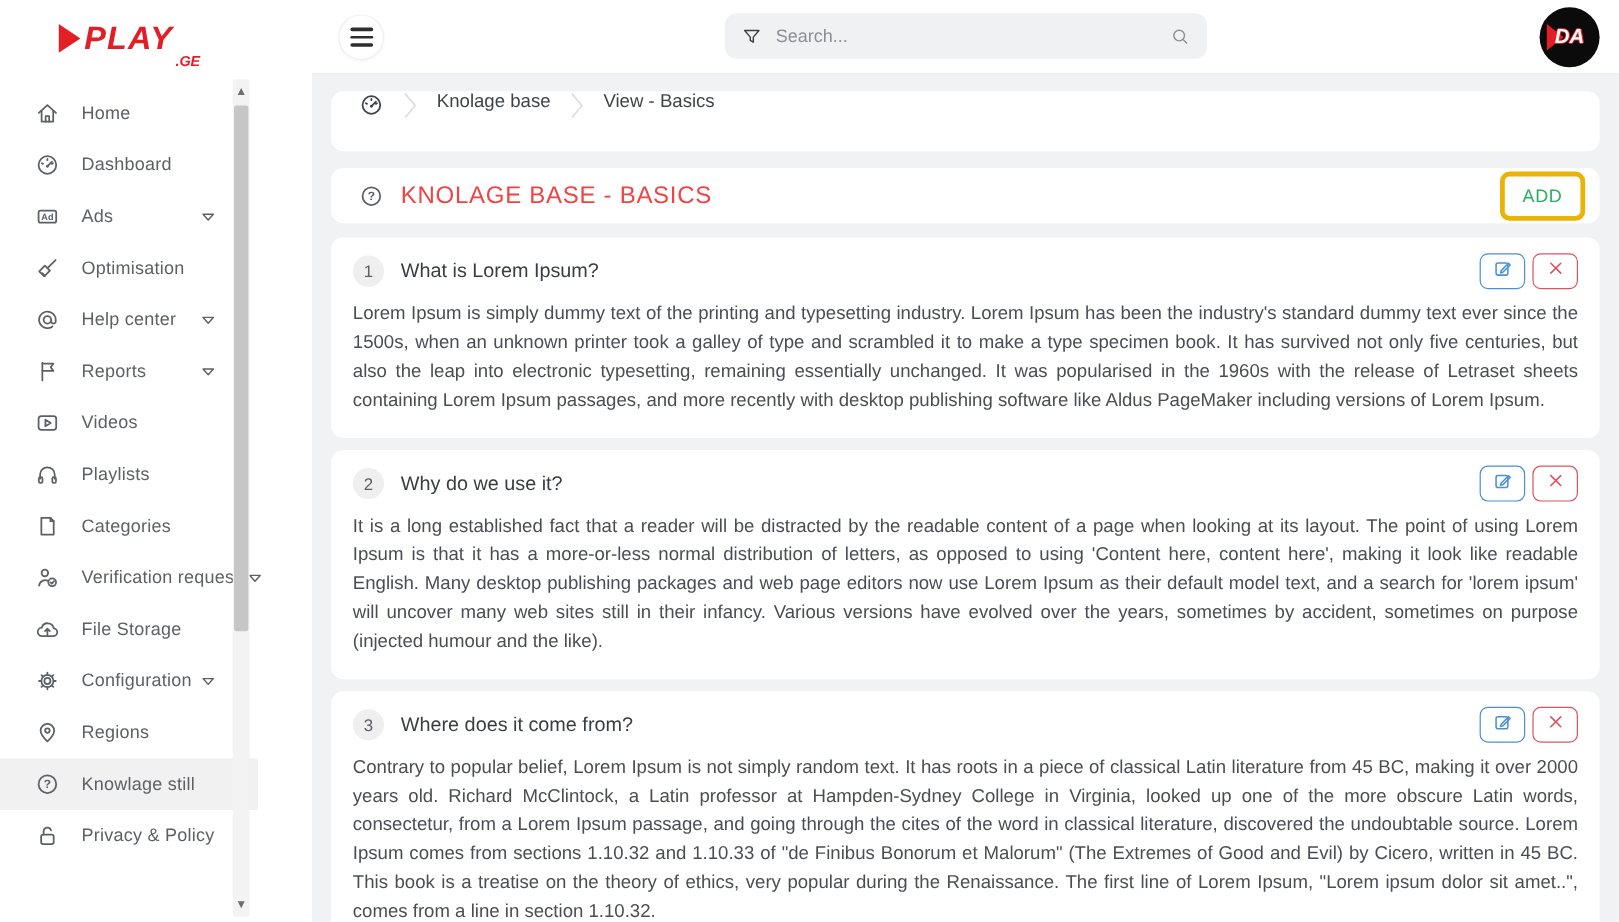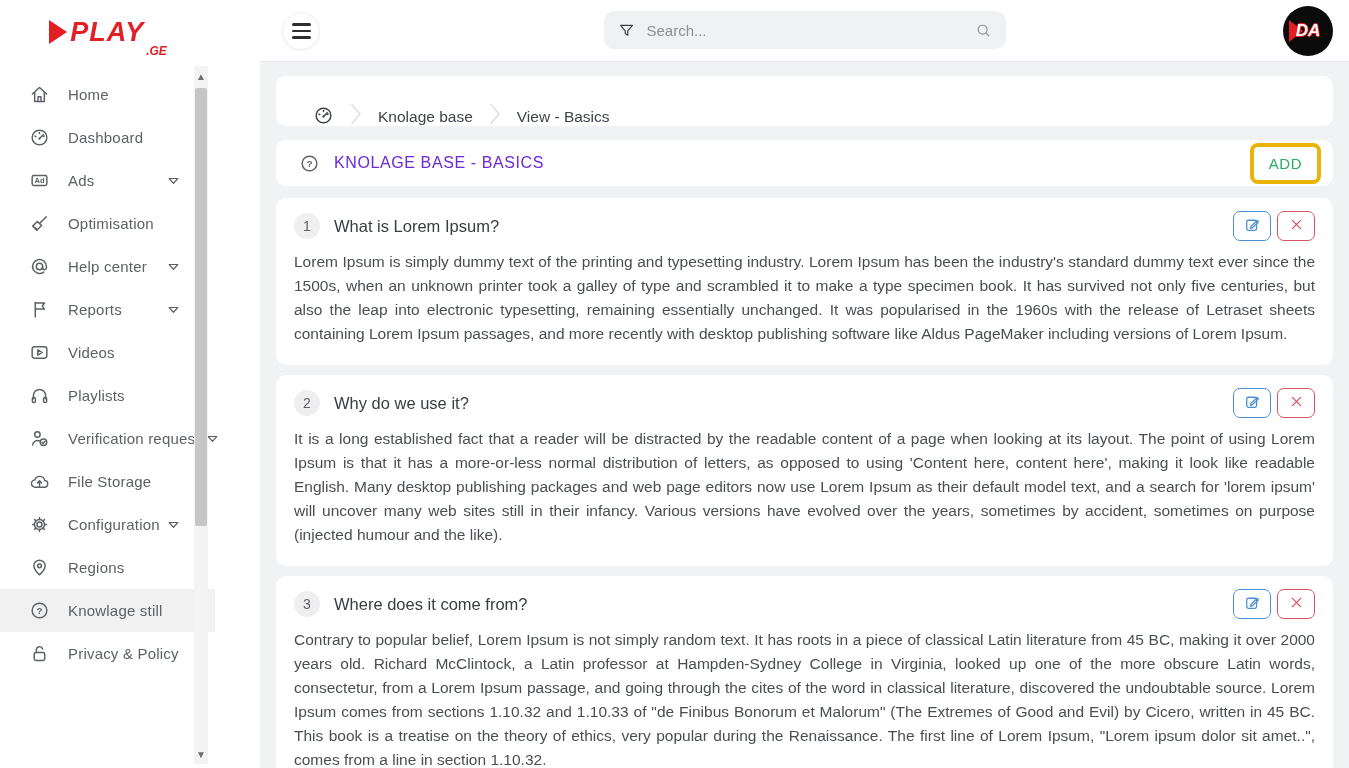--- a/index.html
+++ b/index.html
@@ -41,25 +41,25 @@
   .search input::placeholder { color:#8a8f98; }
   .avatar { position:absolute; right:16px; top:6px; width:50px; height:50px; border-radius:50%;
     background:#0b0b0b; display:flex; align-items:center; justify-content:center; cursor:pointer; overflow:hidden; }
   .avatar .tri { position:absolute; left:6px; width:0; height:0; border-top:11px solid transparent;
     border-bottom:11px solid transparent; border-left:14px solid #e31e24; }
   .avatar .txt { position:relative; color:#fff; font-weight:800; font-size:17px; font-style:italic; letter-spacing:0;
     text-shadow:-1px 0 #e31e24, 1px 0 #e31e24, 0 -1px #e31e24, 0 1px #e31e24; }
 
   .content { padding:14px 16px 0 16px; }
   .card { background:#fff; border-radius:10px; }
-  .breadcrumb { height:50px; display:flex; align-items:flex-end; padding:0 36px; margin-bottom:14px; }
+  .breadcrumb { height:50px; display:flex; align-items:flex-start; padding:0 22px; margin-bottom:14px; }
   .crumb-sep { margin:0 16px; display:flex; }
   .crumb { font-size:15.5px; color:#3f434a; cursor:pointer; }
   .section-head { height:46px; display:flex; align-items:center; padding:0 12px 0 22px; margin-bottom:12px; }
-  .section-title { margin-left:14px; font-size:16px; letter-spacing:.6px; color:#6d28d9; }
+  .section-title { margin-left:14px; font-size:20px; letter-spacing:.6px; color:#ef4444; }
   .add-btn { margin-left:auto; border:4px solid #eab308; color:#27ae60; background:#fff; border-radius:8px;
     font-size:15px; letter-spacing:.5px; padding:8px 15px; cursor:pointer; font-family:inherit; }
 
   .faq-card { padding:13px 18px 19px 18px; margin-bottom:10px; }
   .faq-head { display:flex; align-items:center; }
   .faq-num { width:26px; height:26px; border-radius:50%; background:#efefef; color:#5b5f66;
     font-size:14px; display:flex; align-items:center; justify-content:center; flex:0 0 26px; }
   .faq-q { margin-left:14px; font-size:16.5px; font-weight:normal; color:#383d43; }
   .faq-actions { margin-left:auto; display:flex; gap:6px; }
   .icon-btn { width:38px; height:30px; border-radius:7px; background:#fff; display:flex; align-items:center;
@@ -168,20 +168,29 @@
             <path fill="none" stroke="#5d6166" stroke-width="1.4" stroke-linecap="round" stroke-linejoin="round" d="M4.2 13.2 V10 a5.8 5.8 0 0 1 11.6 0 v3.2"></path>
             <rect fill="none" stroke="#5d6166" stroke-width="1.4" stroke-linecap="round" stroke-linejoin="round" x="3.2" y="12" width="2.9" height="4.6" rx="1.2"></rect>
             <rect fill="none" stroke="#5d6166" stroke-width="1.4" stroke-linecap="round" stroke-linejoin="round" x="13.9" y="12" width="2.9" height="4.6" rx="1.2"></rect>
           </svg>
         </span>
         <span class="nav-label">Playlists</span>
       </div>
       <div class="nav-item">
         <span class="nav-icon">
           <svg viewBox="0 0 20 20">
+            <path fill="none" stroke="#5d6166" stroke-width="1.4" stroke-linecap="round" stroke-linejoin="round" d="M5.2 3.4 H12.4 L15 6 V16.6 H5.2 Z"></path>
+            <path fill="none" stroke="#5d6166" stroke-width="1.4" stroke-linecap="round" stroke-linejoin="round" d="M12.4 3.4 V6 H15"></path>
+          </svg>
+        </span>
+        <span class="nav-label">Categories</span>
+      </div>
+      <div class="nav-item">
+        <span class="nav-icon">
+          <svg viewBox="0 0 20 20">
             <circle fill="none" stroke="#5d6166" stroke-width="1.4" stroke-linecap="round" stroke-linejoin="round" cx="8" cy="6.2" r="2.6"></circle>
             <path fill="none" stroke="#5d6166" stroke-width="1.4" stroke-linecap="round" stroke-linejoin="round" d="M3.4 16.2 a4.8 4.8 0 0 1 7.2 -3.6"></path>
             <circle fill="none" stroke="#5d6166" stroke-width="1.4" stroke-linecap="round" stroke-linejoin="round" cx="13.8" cy="13.6" r="3.1"></circle>
             <path fill="none" stroke="#5d6166" stroke-width="1.4" stroke-linecap="round" stroke-linejoin="round" d="M12.5 13.7 l1 1 l1.8 -2.1"></path>
           </svg>
         </span>
         <span class="nav-label">Verification requests</span>
         <span class="nav-chevron">
           <svg width="11" height="8" viewBox="0 0 11 8">
             <path d="M1.2 1.5 H9.8 L5.5 6.3 Z" fill="none" stroke="#5d6166" stroke-width="1.2" stroke-linejoin="round"></path>

